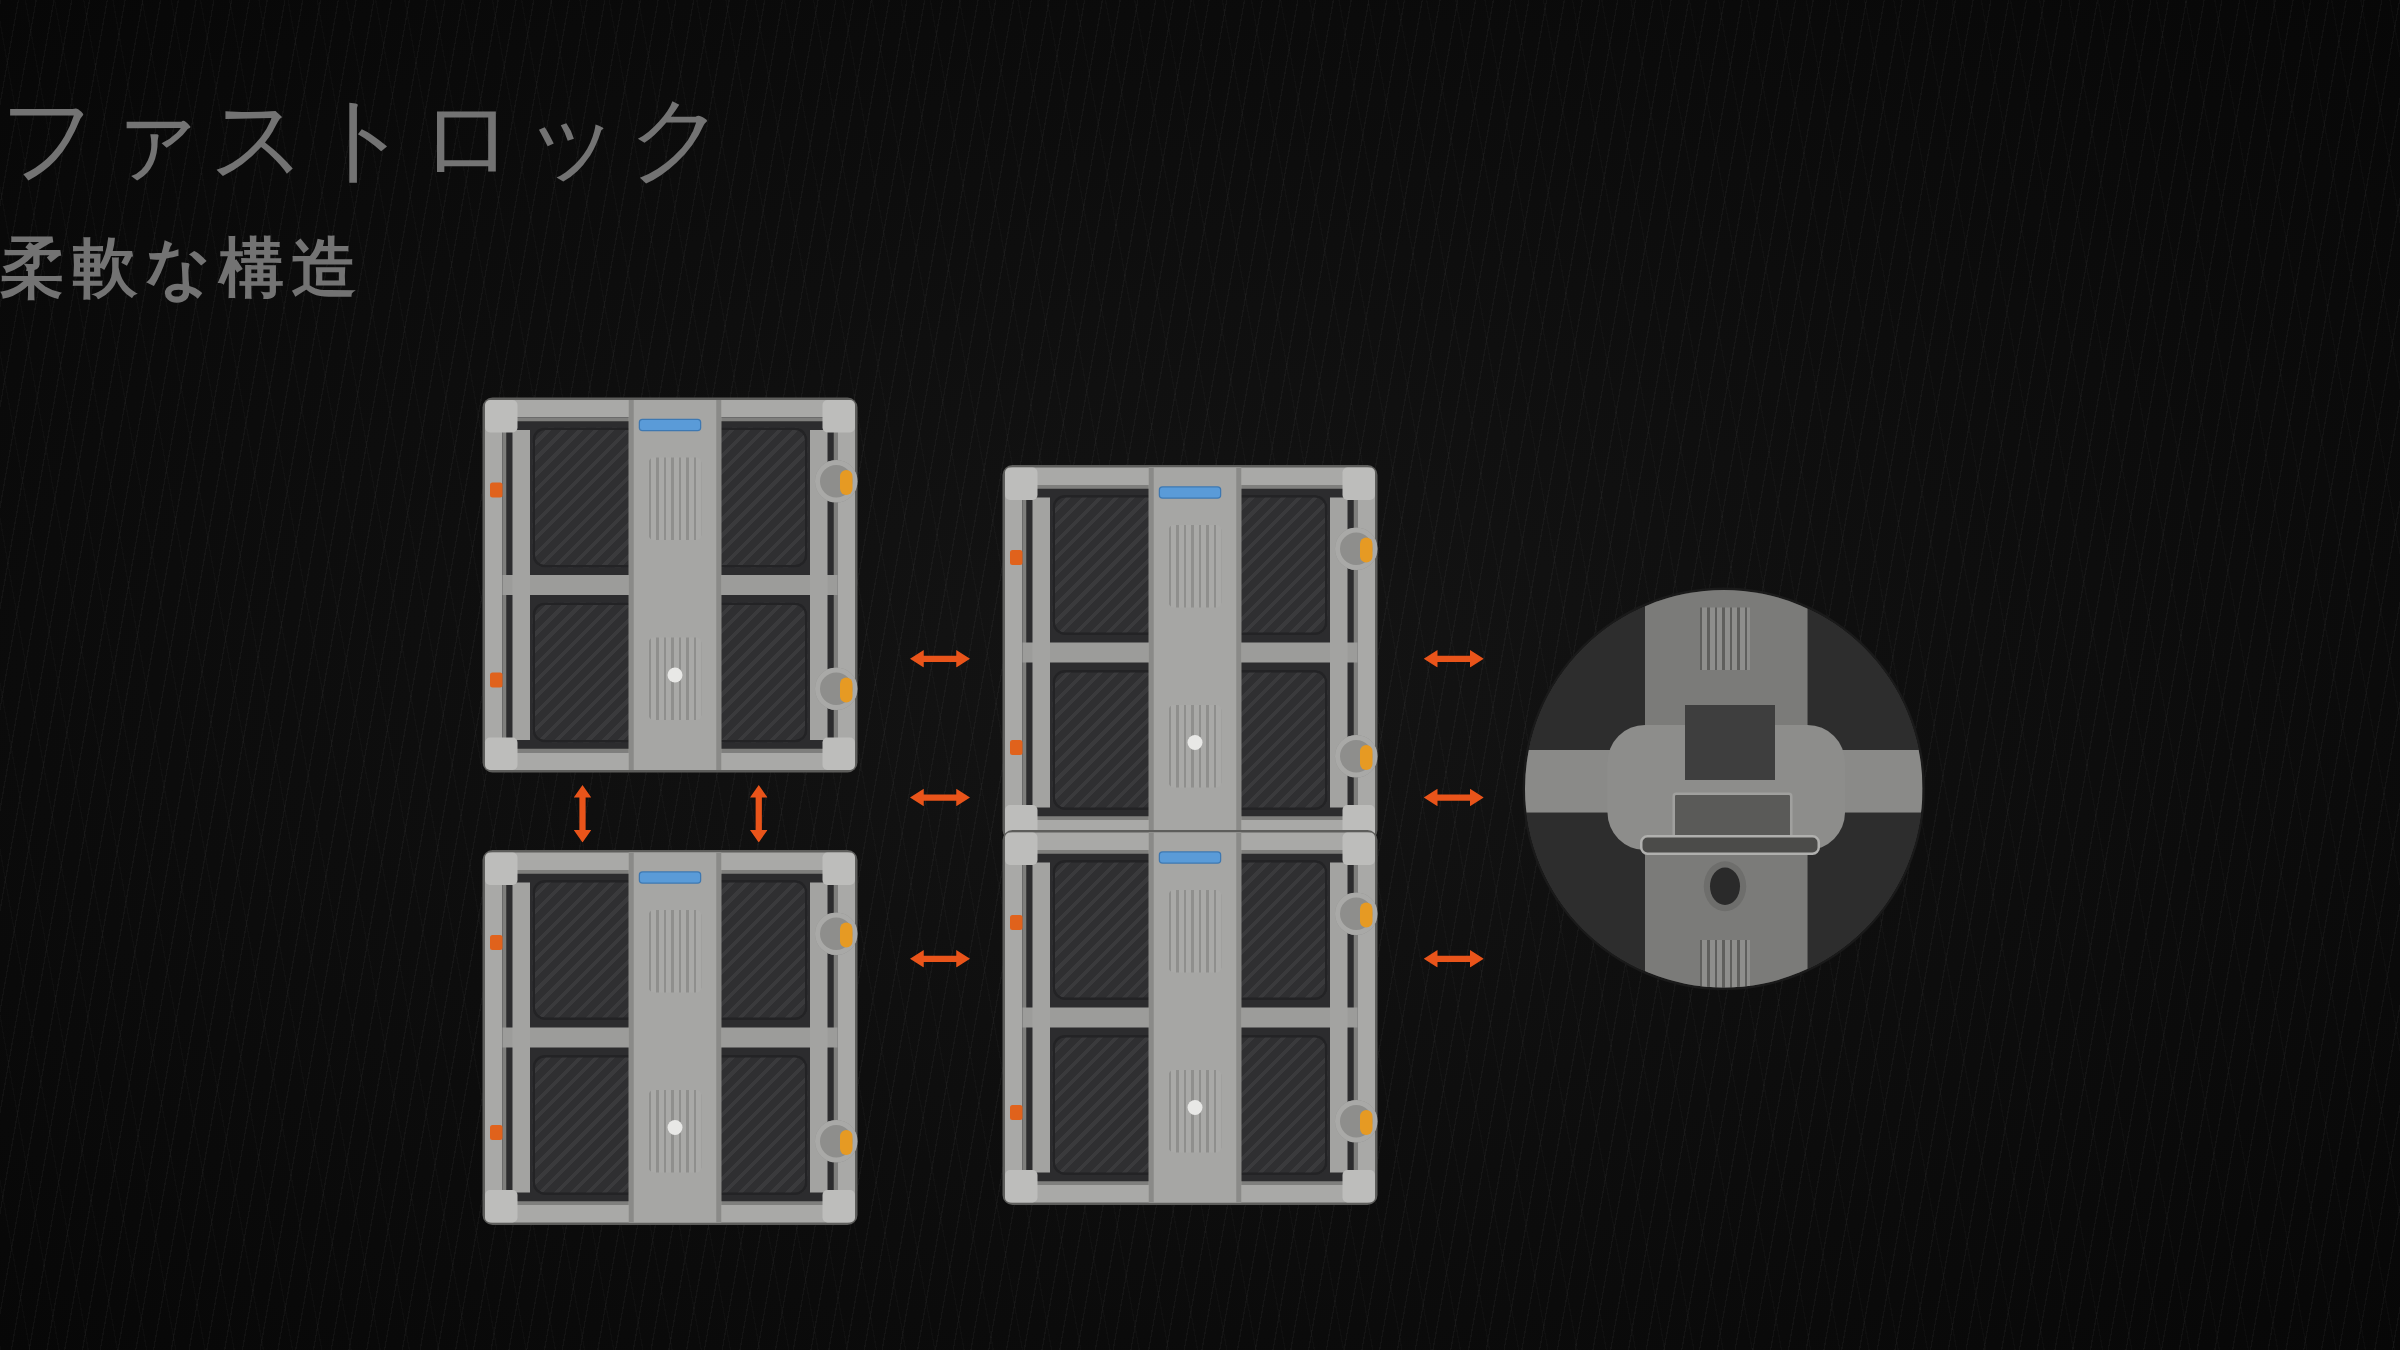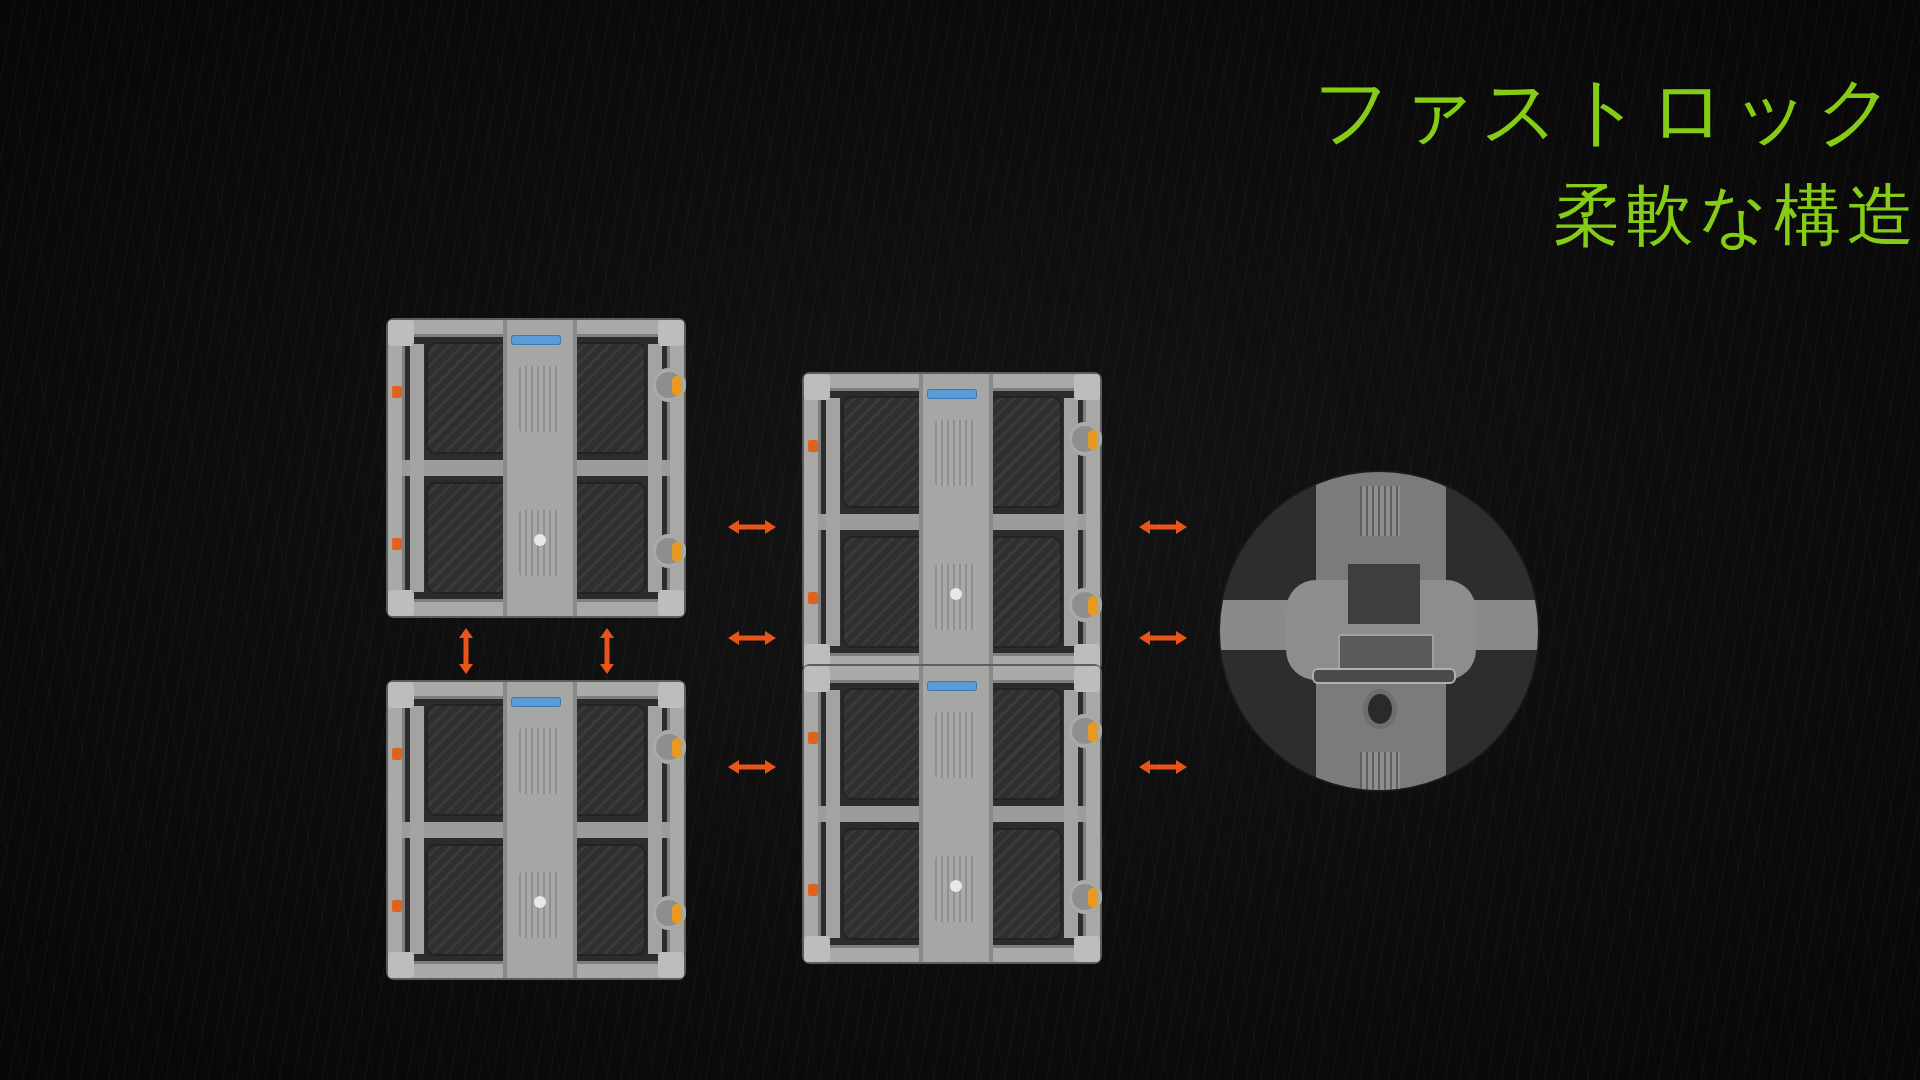--- a/index.html
+++ b/index.html
@@ -9,25 +9,25 @@
     font-family: "DejaVu Serif", "Liberation Serif", serif;
   }
   .bg {
     position: absolute; inset: 0;
     background:
       repeating-linear-gradient(100deg, rgba(255,255,255,0.035) 0px, rgba(255,255,255,0.035) 1px, transparent 1px, transparent 14px),
       repeating-linear-gradient(80deg, rgba(255,255,255,0.02) 0px, rgba(255,255,255,0.02) 1px, transparent 1px, transparent 23px),
       radial-gradient(ellipse at 50% 50%, #141414 0%, #070707 100%);
   }
   .title {
-    position: absolute; left: 0; width: 1900px; text-align: right;
-    color: #84cc16; font-weight: 400; letter-spacing: 6px;
+    position: absolute; left: 0; width: 1900px; text-align: left;
+    color: #737373; font-weight: 400; letter-spacing: 6px;
   }
   .title.l1 { top: 66px; font-size: 76px; line-height: 90px; }
-  .title.l2 { top: 170px; font-size: 67px; line-height: 90px; font-weight: 400; margin-left: 20px; }
+  .title.l2 { top: 170px; font-size: 52px; line-height: 90px; font-weight: 700; }
 
   
   .panel {
     position: absolute; width: 296px; height: 296px; box-sizing: border-box;
     background: #2c2c2e;
     border: 14px solid #a9a9a7;
     border-radius: 6px;
     box-shadow: inset 0 0 0 3px #7f7f7d, 0 0 0 2px #5d5d5b;
   }
   .panel .corner { position: absolute; width: 26px; height: 26px; background: #bdbdbb; border-radius: 4px; }

